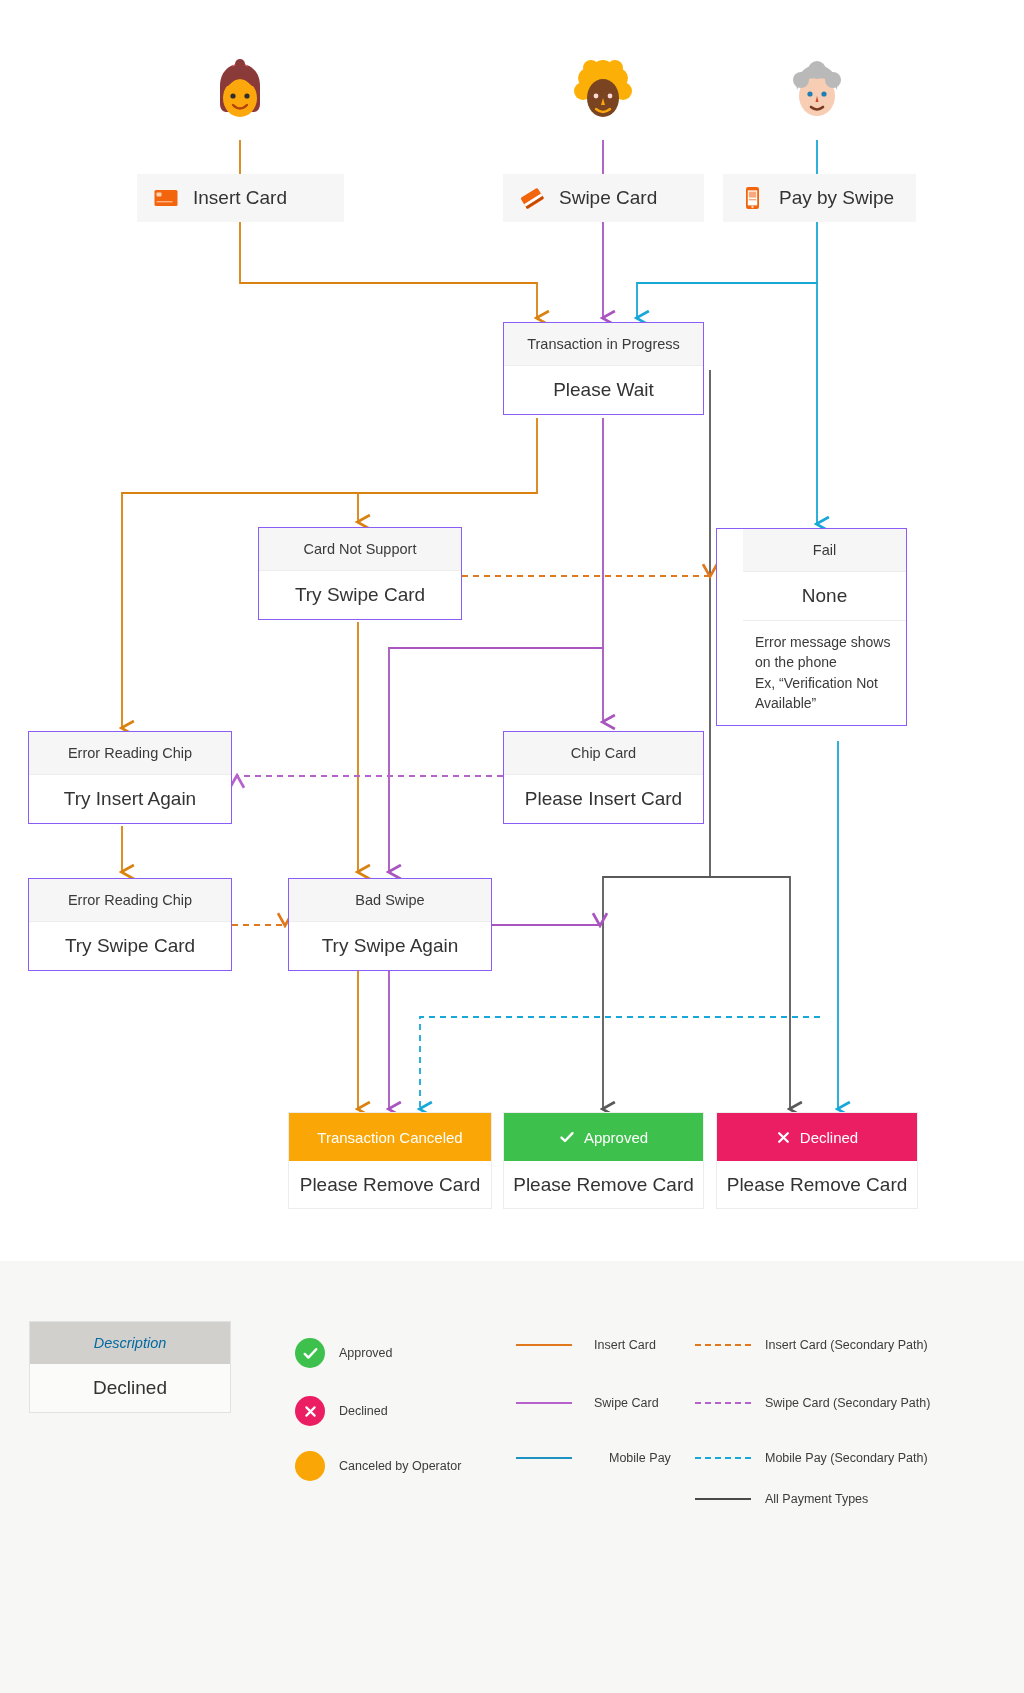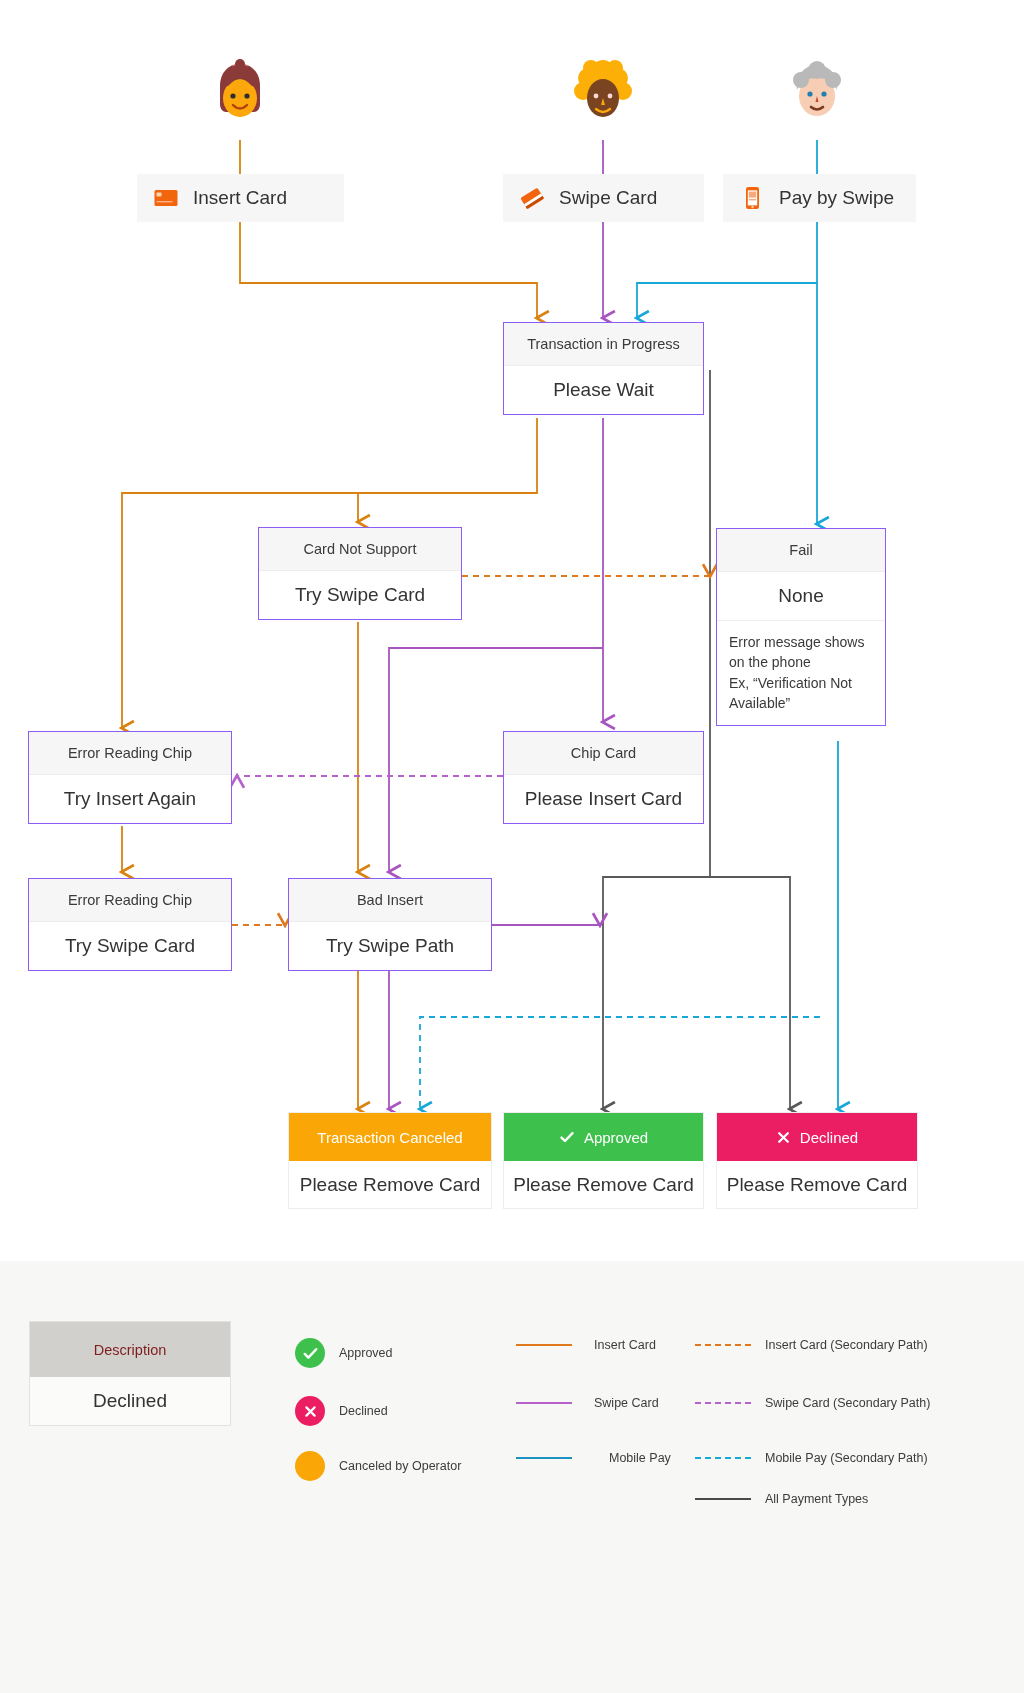--- a/index.html
+++ b/index.html
@@ -81,23 +81,23 @@
   .status .bar svg { display:block; }
 
   
   #legend {
     position: absolute; left: 0; top: 1261px;
     width: 1024px; height: 432px;
     background: #f7f7f5;
   }
   .leg-card { position: absolute; left: 29px; top: 60px; width: 202px; border:1px solid #e2e2e2; }
   .leg-card .h {
-    background: #d2d0cd; height: 55px;
+    background: #d2d0cd; height: 42px;
     display:flex; align-items:center; justify-content:center;
-    font-size: 14.5px; color:#7f1d1d;
+    font-size: 14.5px; color:#0369a1;font-style:italic;
   }
   .leg-card .b {
     background: #fbfbfa; height: 48px;
     display:flex; align-items:center; justify-content:center;
     font-size: 19px; color:#333;
   }
   .leg-item { position: absolute; display:flex; align-items:center; }
   .leg-item .txt { font-size: 12.5px; color: #3c3c3c; white-space: nowrap; }
   .dot { width: 30px; height: 30px; border-radius: 50%; display:flex; align-items:center; justify-content:center; flex: 0 0 30px; }
   .dot.green { background:#3ec14c; }
@@ -267,21 +267,21 @@
   <div class="node" style="left:503px; top:322px; width:201px;">
     <div class="head">Transaction in Progress</div>
     <div class="body">Please Wait</div>
   </div>
 
   <div class="node" style="left:258px; top:527px; width:204px;">
     <div class="head">Card Not Support</div>
     <div class="body">Try Swipe Card</div>
   </div>
 
-  <div class="node" style="left:716px; top:528px; width:170px;">
+  <div class="node" style="left:716px; top:528px; width:191px;padding-left:26px;">
     <div class="head">Fail</div>
     <div class="body">None</div>
     <div class="note" style="white-space:pre-line;">Error message shows on the phone
 Ex, “Verification Not Available”</div>
   </div>
 
   <div class="node" style="left:28px; top:731px; width:204px;">
     <div class="head">Error Reading Chip</div>
     <div class="body">Try Insert Again</div>
   </div>
@@ -290,22 +290,22 @@
     <div class="head">Chip Card</div>
     <div class="body">Please Insert Card</div>
   </div>
 
   <div class="node" style="left:28px; top:878px; width:204px;">
     <div class="head">Error Reading Chip</div>
     <div class="body">Try Swipe Card</div>
   </div>
 
   <div class="node" style="left:288px; top:878px; width:204px;">
-    <div class="head">Bad Insert</div>
-    <div class="body">Try Swipe Path</div>
+    <div class="head">Bad Swipe</div>
+    <div class="body">Try Swipe Again</div>
   </div>
 
   <div class="status" style="left:288px; top:1112px; width:204px;">
     <div class="bar orange">
       <span>Transaction Canceled</span>
     </div>
     <div class="msg">Please Remove Card</div>
   </div>
 
   <div class="status" style="left:503px; top:1112px; width:201px;">

